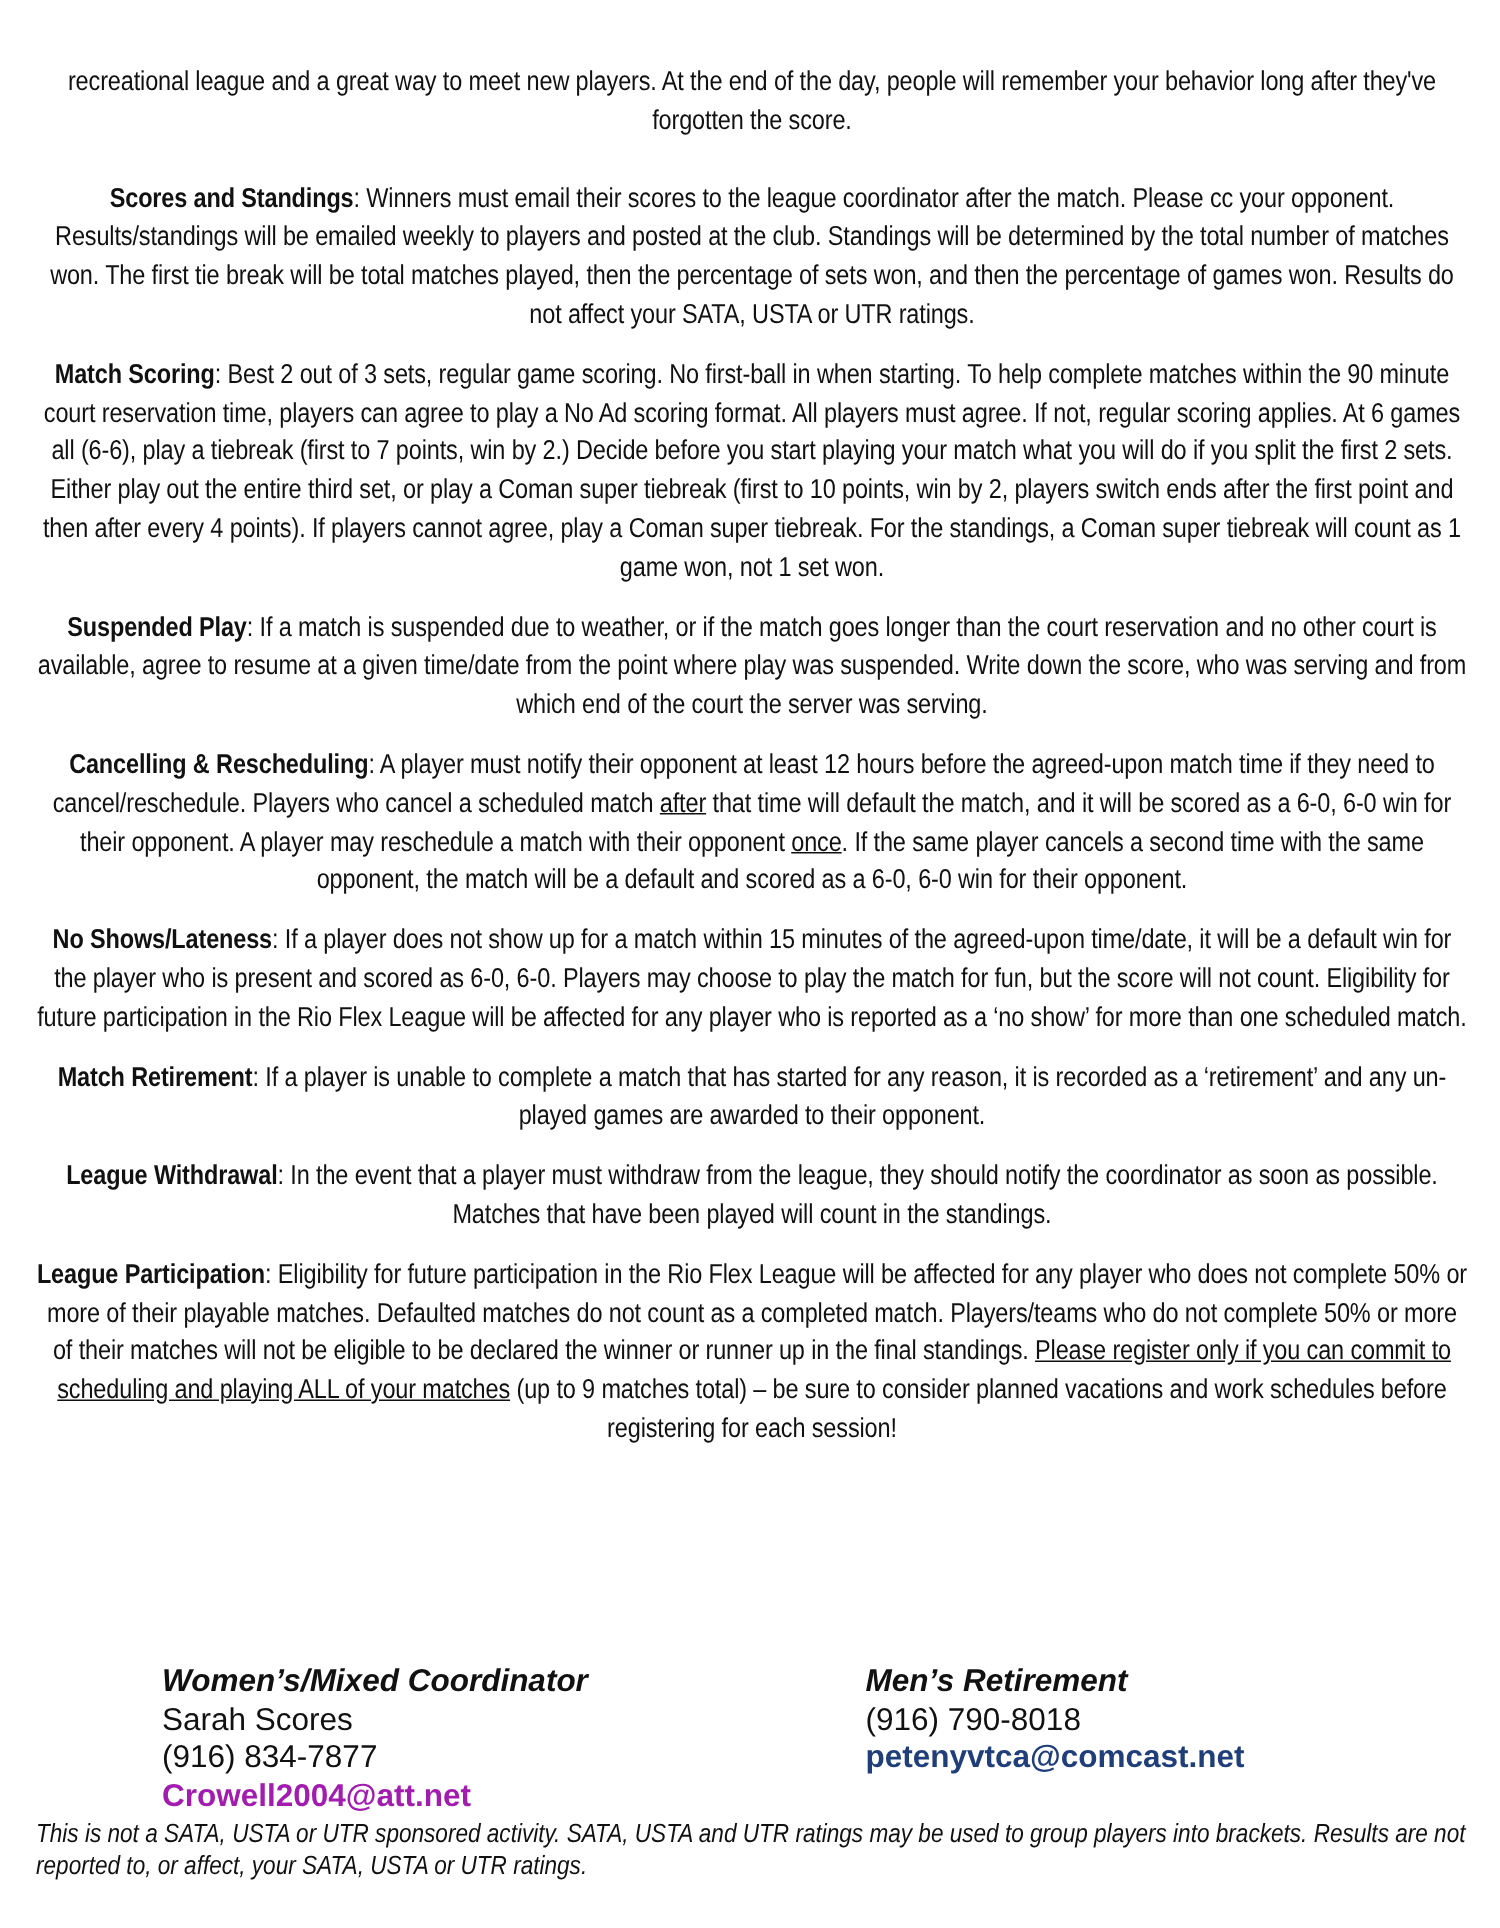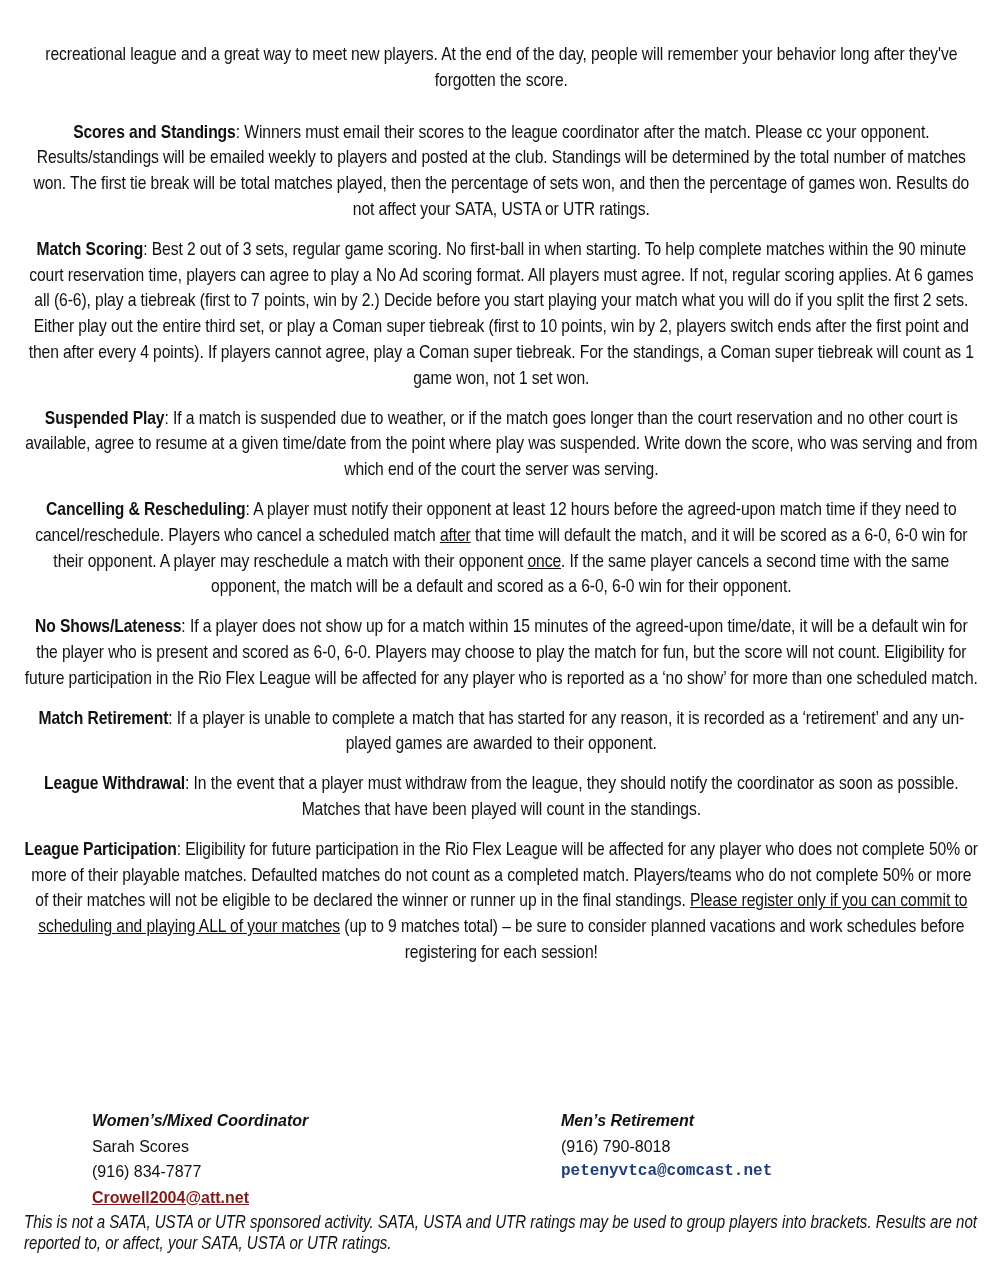--- a/index.html
+++ b/index.html
@@ -12,30 +12,30 @@
   }
   .para {
     font-size: 18.2px; line-height: 25.8px; margin: 0 0 14px 0;
     transform: scaleX(0.86); transform-origin: left top; width: 1110px;
     letter-spacing: -0.1px;
   }
   .para b { font-weight: bold; }
   .u { text-decoration: underline; }
   .p-intro { margin-bottom: 26px; }
   .coords {
-    position: absolute; left: 92px; top: 1108px; width: 880px; height: 100px;
-    font-size: 16px; line-height: 25.5px;
+    position: absolute; left: 108px; top: 1108px; width: 880px; height: 100px;
+    font-size: 21px; line-height: 25.5px;
   }
   .coord-col { position: absolute; top: 0; }
   .col-left { left: 0; }
   .col-right { left: 469px; }
   .coord-title { font-weight: bold; font-style: italic; }
   .email { font-weight: bold; }
-  .email-left { color: #7f1d1d; text-decoration: underline; }
-  .email-right { color: #1f3e7a; font-family: Liberation Mono, monospace; }
+  .email-left { color: #a21caf; }
+  .email-right { color: #1f3e7a; }
   .disclaimer {
     position: absolute; left: 24px; top: 1212px; width: 1110px;
     font-size: 17.5px; line-height: 21px; font-style: italic;
     transform: scaleX(0.86); transform-origin: left top;
   }
 </style>
 </head>
 <body>
 
 <div class="doc">

